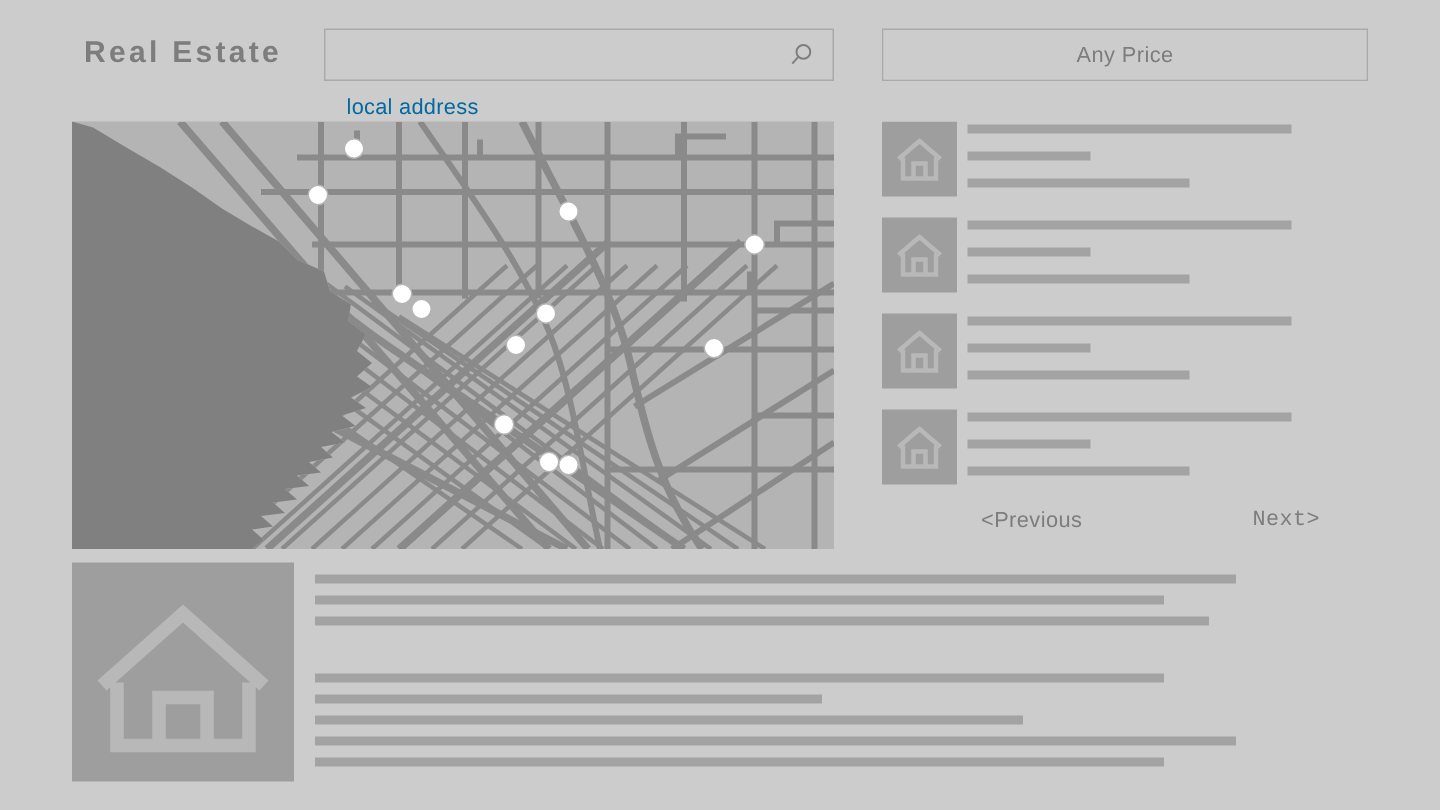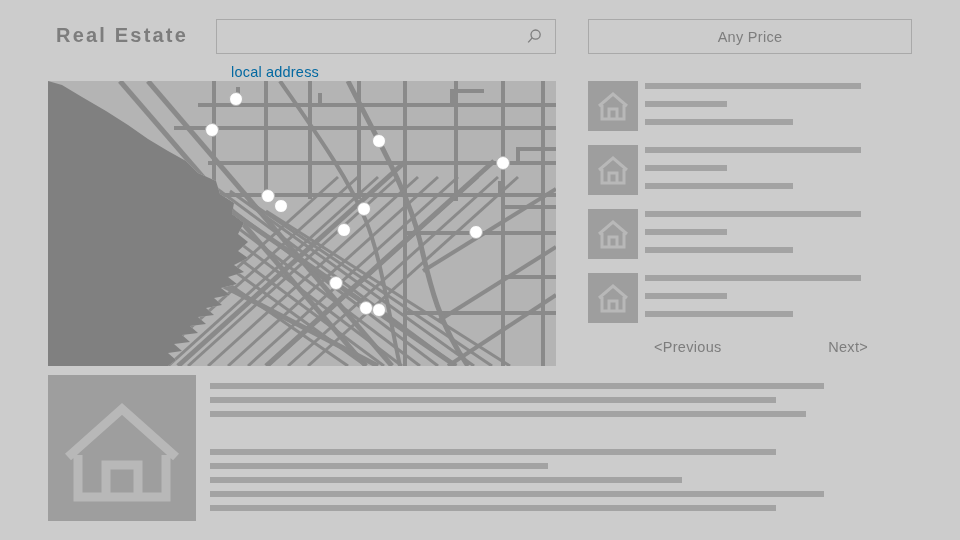--- a/index.html
+++ b/index.html
@@ -84,21 +84,21 @@
 
   .pager {
     position: absolute; left: 588px; top: 339px;
     width: 324px; height: 24px;
   }
   .pager .pg {
     position: absolute; top: 0;
     font-size: 14.5px; color: #7d7d7d; letter-spacing: .3px; margin-left: 20px;
   }
   .pager .prev { left: 46px; }
-  .pager .next { right: 44px; }
+  .pager .next { right: 32px; font-family: Liberation Mono, monospace; }
 
   
   .detail { position: absolute; left: 48px; top: 375px; }
   .dthumb {
     position: absolute; left: 0; top: 0;
     width: 148px; height: 146px;
     background: #9e9e9e;
   }
   .dthumb svg { display: block; }
   .dtext { position: absolute; left: 162px; top: 0; }

